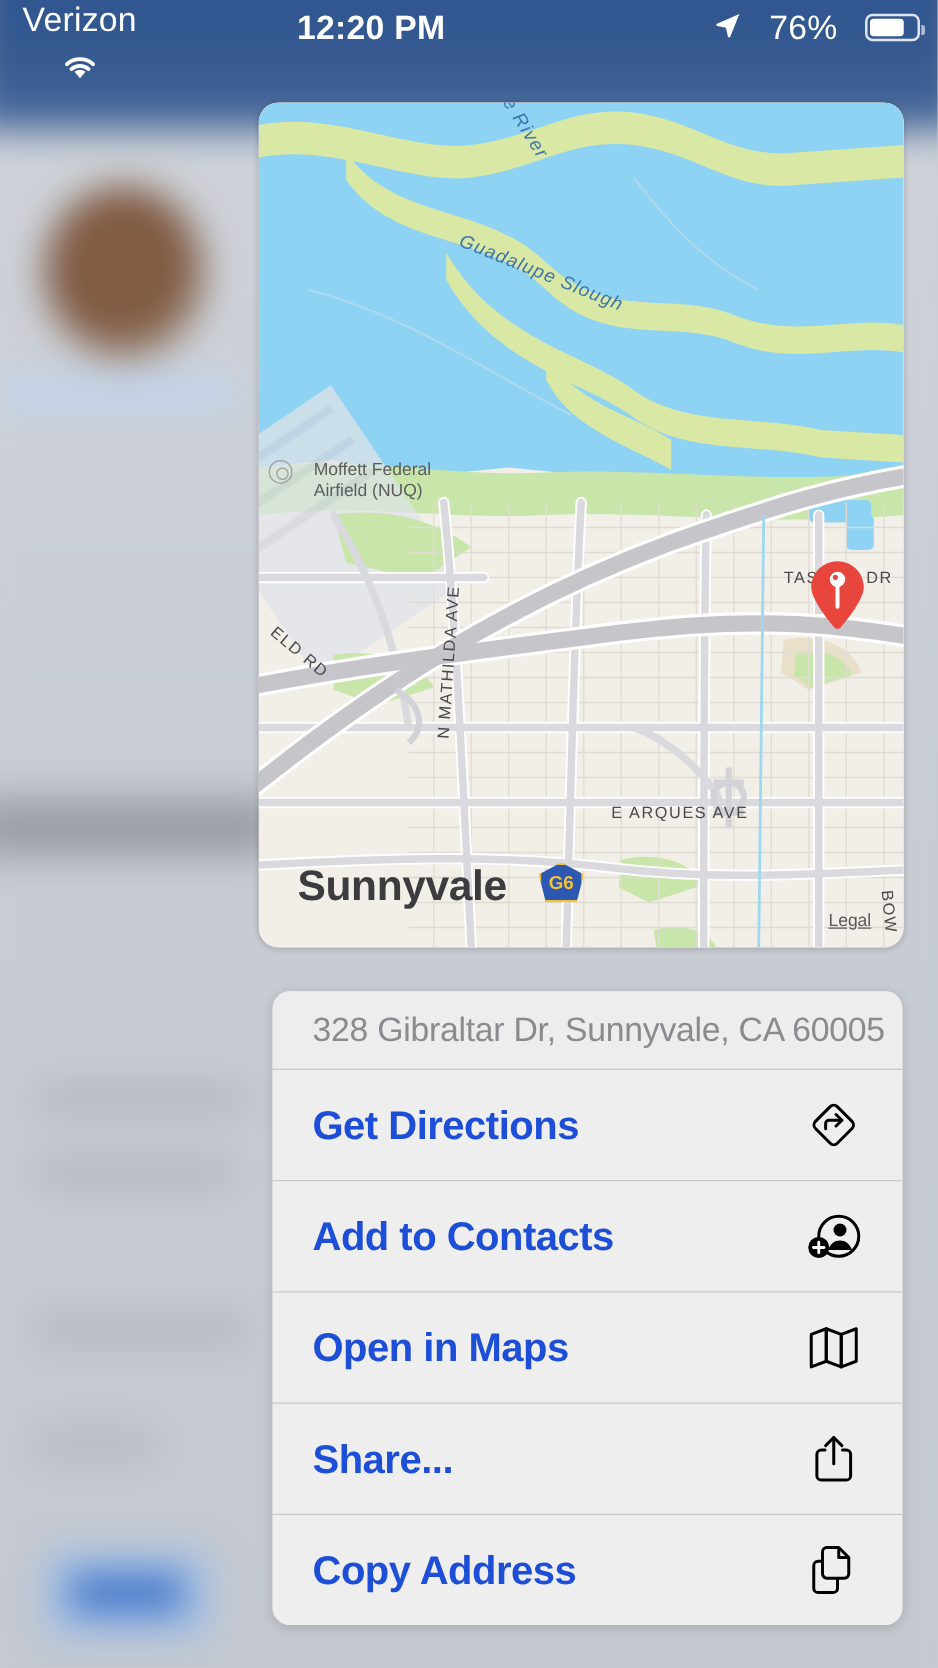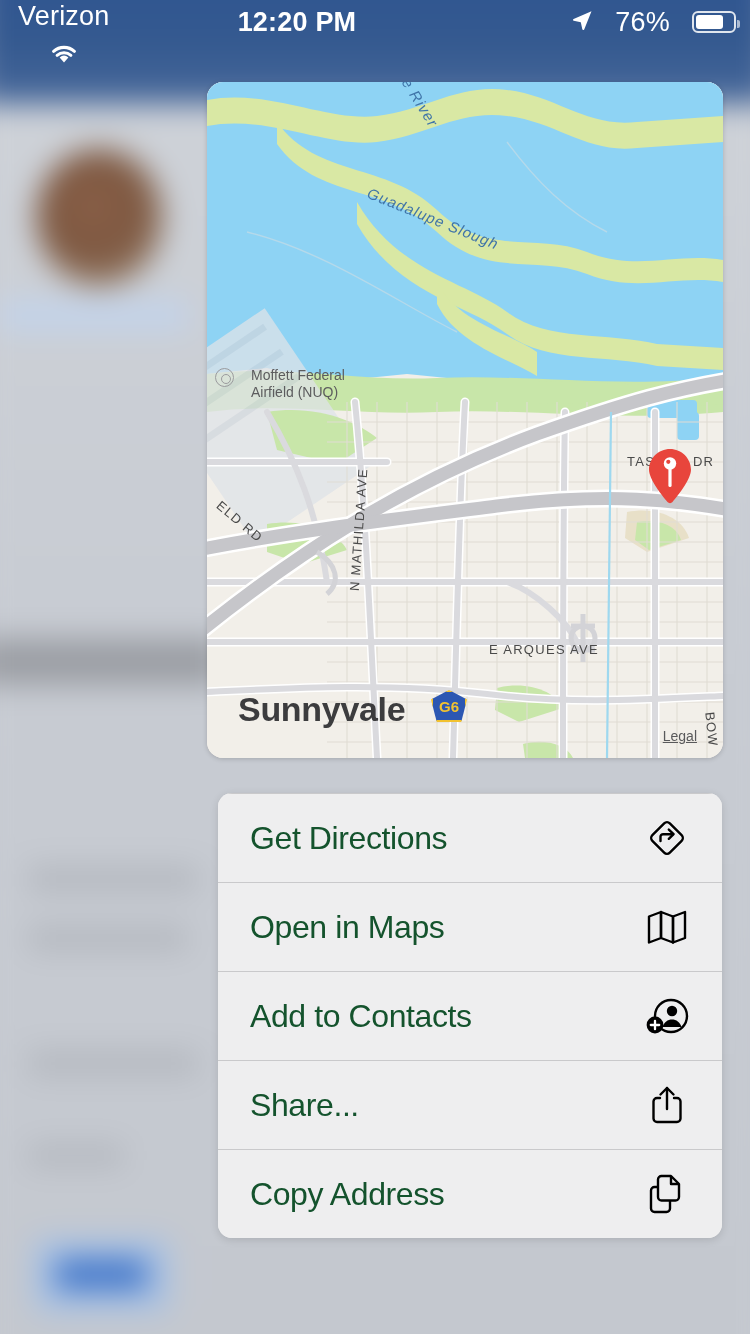--- a/index.html
+++ b/index.html
@@ -68,21 +68,21 @@
   #map-pin{position:absolute;left:440px;top:366px;width:46px;height:56px;}
 
   
   #action-sheet{position:absolute;left:218px;top:793px;width:504px;
     border-radius:14px;overflow:hidden;z-index:30;
     background:#eceded;box-shadow:0 2px 9px rgba(0,0,0,.13);}
   .sheet-header{height:62px;display:flex;align-items:center;padding:0 0 0 32px;
     font-size:27px;color:#8b8b8f;letter-spacing:-.2px;background:#ededee;}
   .sheet-row{height:88px;display:flex;align-items:center;justify-content:space-between;
     padding:0 32px;border-top:1px solid #c9c9cb;background:#eeeeef;}
-  .sheet-row .lbl{font-size:32px;color:#14532d;letter-spacing:-.4px;}
+  .sheet-row .lbl{font-size:32px;color:#1d4ed8;letter-spacing:-.4px;font-weight:bold;}
   .sheet-row .ico{width:46px;height:46px;display:flex;align-items:center;justify-content:center;flex:none;}
   .sheet-row .ico svg{display:block;}
 </style>
 </head>
 <body>
 
 <div id="bg-blur">
   <div class="bg-navbar"></div>
   <div class="bg-body"></div>
   <div class="bg-avatar"></div>
@@ -237,57 +237,58 @@
       <path d="M23 1C11.4 1 2 10.3 2 21.8c0 9.2 12.5 25.3 18.5 32.2a3.3 3.3 0 0 0 5 0C31.5 47.1 44 31 44 21.8 44 10.3 34.6 1 23 1z" fill="#e8453c"></path>
       <rect x="21.4" y="17" width="3.2" height="22" rx="1.6" fill="#ffffff"></rect>
       <circle cx="23" cy="15.5" r="6.2" fill="#ffffff"></circle>
       <circle cx="21.3" cy="13.8" r="2.1" fill="#e8453c"></circle>
     </svg>
   </div>
 </div>
 
 <div id="action-sheet">
 
+  <div class="sheet-header">328 Gibraltar Dr, Sunnyvale, CA 60005</div>
 
   <div class="sheet-row">
     <span class="lbl">Get Directions</span>
     <span class="ico">
       <svg width="42" height="42" viewBox="0 0 42 42">
         <rect x="21" y="3.5" width="24.7" height="24.7" rx="4" transform="rotate(45 21 3.5)" fill="none" stroke="#000" stroke-width="2.4"></rect>
         <path d="M14.5 24v-4.2a2.6 2.6 0 0 1 2.6-2.6h9.6" fill="none" stroke="#000" stroke-width="2.4" stroke-linecap="round"></path>
         <path d="M22.8 12.6 27.6 17.2 22.8 21.8" fill="none" stroke="#000" stroke-width="2.4" stroke-linecap="round" stroke-linejoin="round"></path>
-      </svg>
-    </span>
-  </div>
-
-  <div class="sheet-row">
-    <span class="lbl">Open in Maps</span>
-    <span class="ico">
-      <svg width="42" height="38" viewBox="0 0 42 38">
-        <path d="M3 8.5 15 4v26L3 34.5z" fill="none" stroke="#000" stroke-width="2.4" stroke-linejoin="round"></path>
-        <path d="M15 4l12 4.5V34.5L15 30z" fill="none" stroke="#000" stroke-width="2.4" stroke-linejoin="round"></path>
-        <path d="M27 8.5 39 4v26l-12 4.5z" fill="none" stroke="#000" stroke-width="2.4" stroke-linejoin="round"></path>
       </svg>
     </span>
   </div>
 
   <div class="sheet-row">
     <span class="lbl">Add to Contacts</span>
     <span class="ico">
       <svg width="44" height="40" viewBox="0 0 44 40">
         <circle cx="26" cy="20" r="16" fill="none" stroke="#000" stroke-width="2.4"></circle>
         <circle cx="27" cy="15" r="5.2" fill="#000"></circle>
         <path d="M17.5 31c1.6-5 5.2-7.6 9.5-7.6s7.9 2.6 9.5 7.6z" fill="#000"></path>
         <circle cx="10" cy="29" r="8.4" fill="#000"></circle>
         <path d="M10 24.8v8.4M5.8 29h8.4" stroke="#fff" stroke-width="2.3" stroke-linecap="round"></path>
       </svg>
     </span>
   </div>
 
   <div class="sheet-row">
+    <span class="lbl">Open in Maps</span>
+    <span class="ico">
+      <svg width="42" height="38" viewBox="0 0 42 38">
+        <path d="M3 8.5 15 4v26L3 34.5z" fill="none" stroke="#000" stroke-width="2.4" stroke-linejoin="round"></path>
+        <path d="M15 4l12 4.5V34.5L15 30z" fill="none" stroke="#000" stroke-width="2.4" stroke-linejoin="round"></path>
+        <path d="M27 8.5 39 4v26l-12 4.5z" fill="none" stroke="#000" stroke-width="2.4" stroke-linejoin="round"></path>
+      </svg>
+    </span>
+  </div>
+
+  <div class="sheet-row">
     <span class="lbl">Share...</span>
     <span class="ico">
       <svg width="36" height="44" viewBox="0 0 36 44">
         <path d="M11 15H8a3.5 3.5 0 0 0-3.5 3.5v17A3.5 3.5 0 0 0 8 39h20a3.5 3.5 0 0 0 3.5-3.5v-17A3.5 3.5 0 0 0 28 15h-3" fill="none" stroke="#000" stroke-width="2.4" stroke-linecap="round"></path>
         <path d="M18 26V5" fill="none" stroke="#000" stroke-width="2.4" stroke-linecap="round"></path>
         <path d="M11.5 11.5 18 5l6.5 6.5" fill="none" stroke="#000" stroke-width="2.4" stroke-linecap="round" stroke-linejoin="round"></path>
       </svg>
     </span>
   </div>
 

